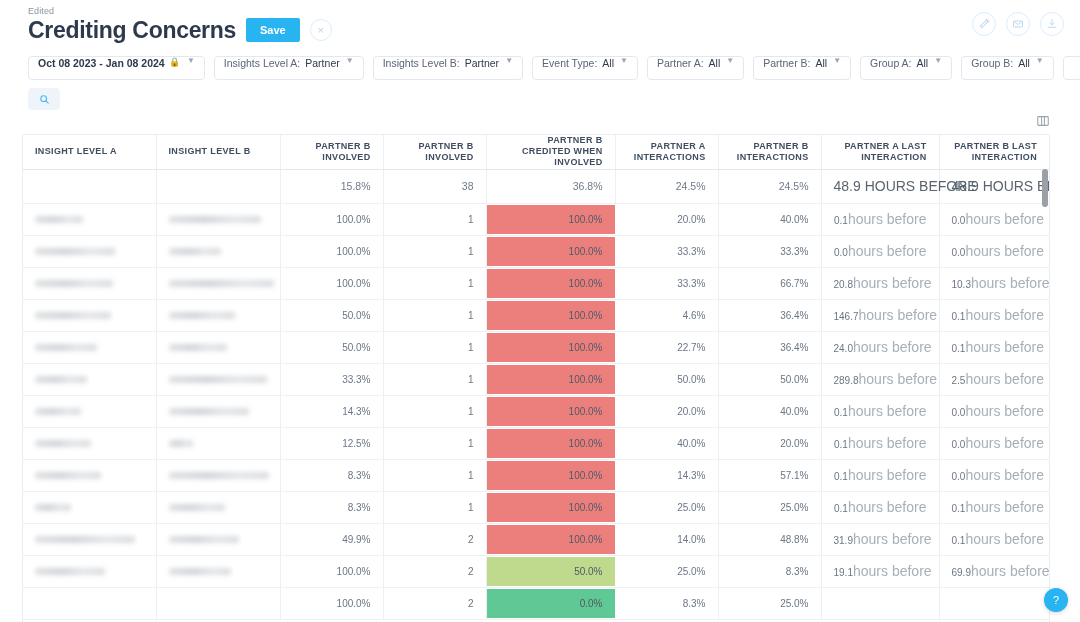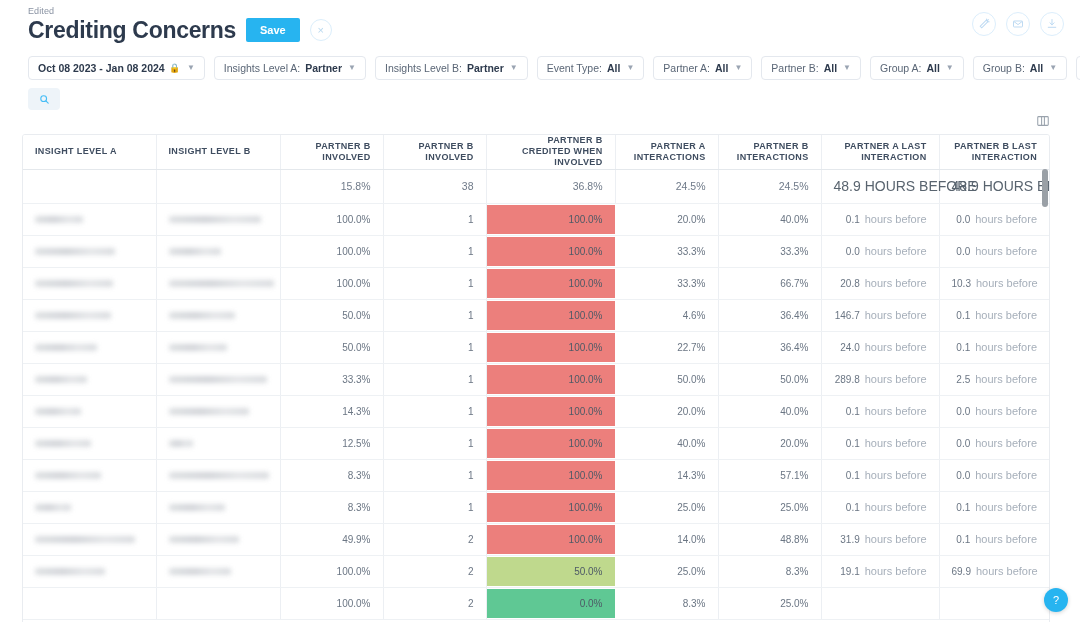--- a/index.html
+++ b/index.html
@@ -79,33 +79,32 @@
   
   .filter-bar {
     display: flex;
     align-items: center;
     gap: 9px;
     padding: 6px 0 0 28px;
     height: 34px;
   }
   .pill {
     display: flex;
-    align-items: center;
     gap: 5px;
     height: 24px;
     padding: 0 9px;
     border: 1px solid #e4e8ee;
     border-radius: 4px;
     background: #fff;
     font-size: 10.5px;
     color: #5a6676;
     white-space: nowrap;
     cursor: pointer;
   }
-  .pill .pv { font-weight: bold; color: #2d3a4d; }
+  .pill .pv { font-weight: normal; color: #2d3a4d; }
   .pill.date .pl { font-weight: bold; color: #2d3a4d; }
   .caret {
     font-size: 8px;
     color: #9aa4b2;
     line-height: 1;
     margin-left: 1px;
   }
   .lock-ico { color: #b9c1cc; font-size: 9px; }
 
   
@@ -205,21 +204,21 @@
     justify-content: flex-end;
     padding-right: 12px;
     font-size: 10px;
   }
   td.hours {
     text-align: right;
     padding-right: 12px;
     white-space: nowrap;
   }
   td.hours .hv { color: #6b7684; }
-  td.hours .hu { color: #a6afba; font-size: 11px; margin-left: 5px; }
+  td.hours .hu { color: #a6afba; font-size: 14px; }
 
   
   .scroll-track {
     position: absolute;
     top: 0; right: 1px;
     width: 7px;
     height: 100%;
     background: transparent;
     cursor: pointer;
   }

